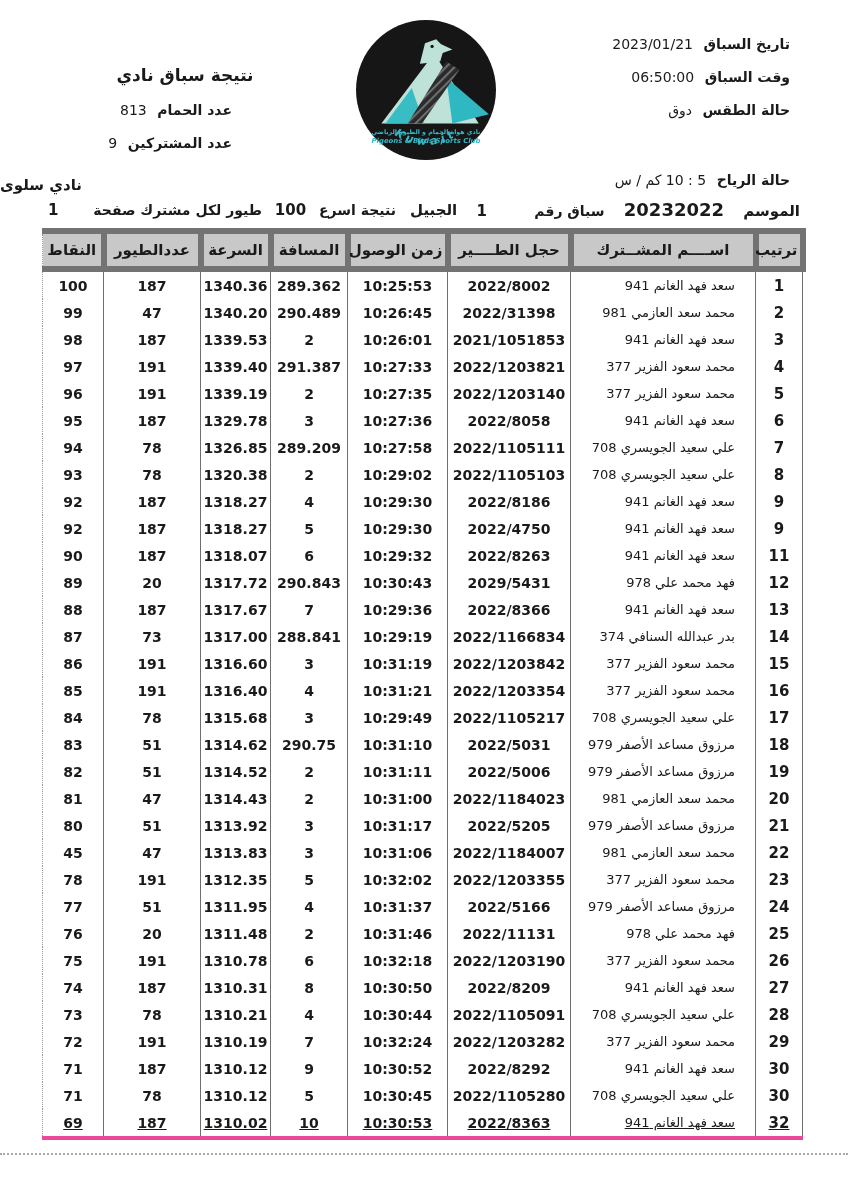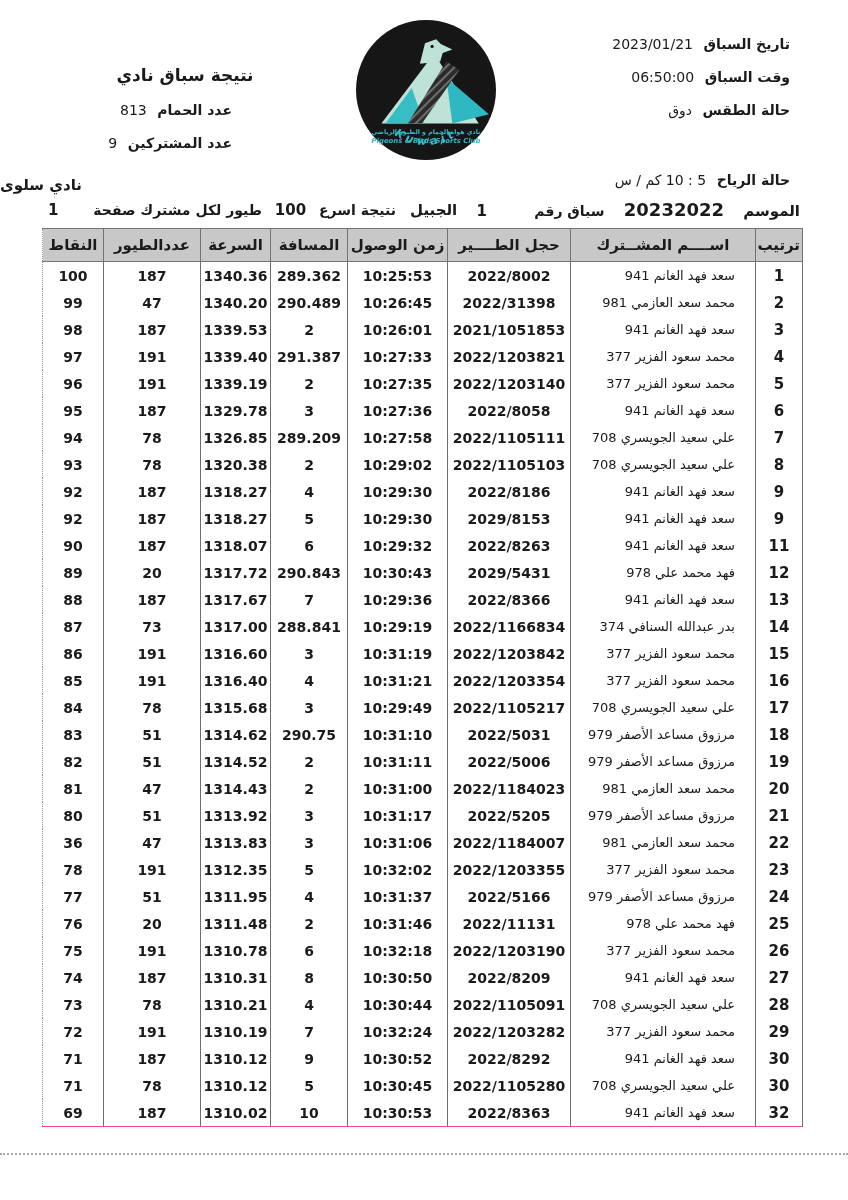--- a/index.html
+++ b/index.html
@@ -35,33 +35,33 @@
   .info-c .cnt{font-size:15px;margin:0 8px;}
   .info-c .pg{margin-right:30px;font-size:15px;}
 
   
   table.results{
     position:absolute;left:42px;top:228px;width:761px;
     border-collapse:collapse;direction:rtl;table-layout:fixed;
   }
   table.results th{
     background:#c8c8c8;font-weight:bold;font-size:15px;height:32px;
-    border:1px solid #737373;padding:0 2px;white-space:nowrap;
+    border:6px solid #737373;padding:0 2px;white-space:nowrap;
   }
   table.results td{
     height:27px;padding:0 2px;text-align:center;font-size:14px;font-weight:bold;
     border-left:1px solid #6e6e6e;border-right:1px solid #6e6e6e;white-space:nowrap;
   }
   table.results td.name-cell{
     text-align:right;padding-right:20px;font-weight:normal;font-size:13px;
   }
   table.results td.rank-cell{font-size:15px;}
   table.results tr > th:last-child,
   table.results tr > td:last-child{border-left:1px dotted #9a9a9a;}
-  table.results tbody tr:last-child td{border-bottom:1px solid #ec4899;}
+  table.results tbody tr:last-child td{border-bottom:4px solid #ec4899;text-decoration:underline;}
 
   
   .page-break-line{left:0;top:1153px;width:848px;border-top:2px dotted #a8a8a8;height:0;}
 
   .logo-wrap{left:355px;top:19px;width:142px;height:142px;}
 </style>
 </head>
 <body>
 
 <div class="abs doc-title">نتيجة سباق نادي</div>
@@ -244,21 +244,21 @@
     <td>2022/8186</td>
     <td>10:29:30</td>
     <td>4</td>
     <td>1318.27</td>
     <td>187</td>
     <td>92</td>
   </tr>
       <tr>
     <td class="rank-cell">9</td>
     <td class="name-cell rtl">سعد فهد الغانم 941</td>
-    <td>2029/8153</td>
+    <td>2022/4750</td>
     <td>10:29:30</td>
     <td>5</td>
     <td>1318.27</td>
     <td>187</td>
     <td>92</td>
   </tr>
       <tr>
     <td class="rank-cell">11</td>
     <td class="name-cell rtl">سعد فهد الغانم 941</td>
     <td>2022/8263</td>
@@ -369,21 +369,21 @@
     <td>80</td>
   </tr>
       <tr>
     <td class="rank-cell">22</td>
     <td class="name-cell rtl">محمد سعد العازمي 981</td>
     <td>2022/1184007</td>
     <td>10:31:06</td>
     <td>3</td>
     <td>1313.83</td>
     <td>47</td>
-    <td>36</td>
+    <td>45</td>
   </tr>
       <tr>
     <td class="rank-cell">23</td>
     <td class="name-cell rtl">محمد سعود الفزير 377</td>
     <td>2022/1203355</td>
     <td>10:32:02</td>
     <td>5</td>
     <td>1312.35</td>
     <td>191</td>
     <td>78</td>

